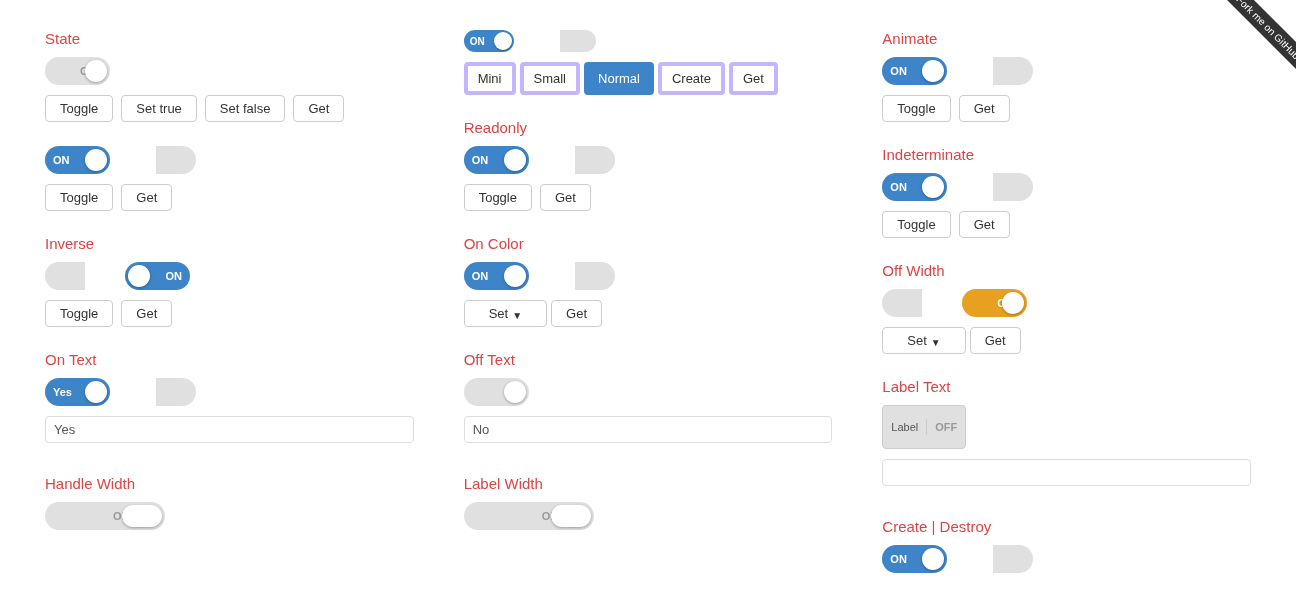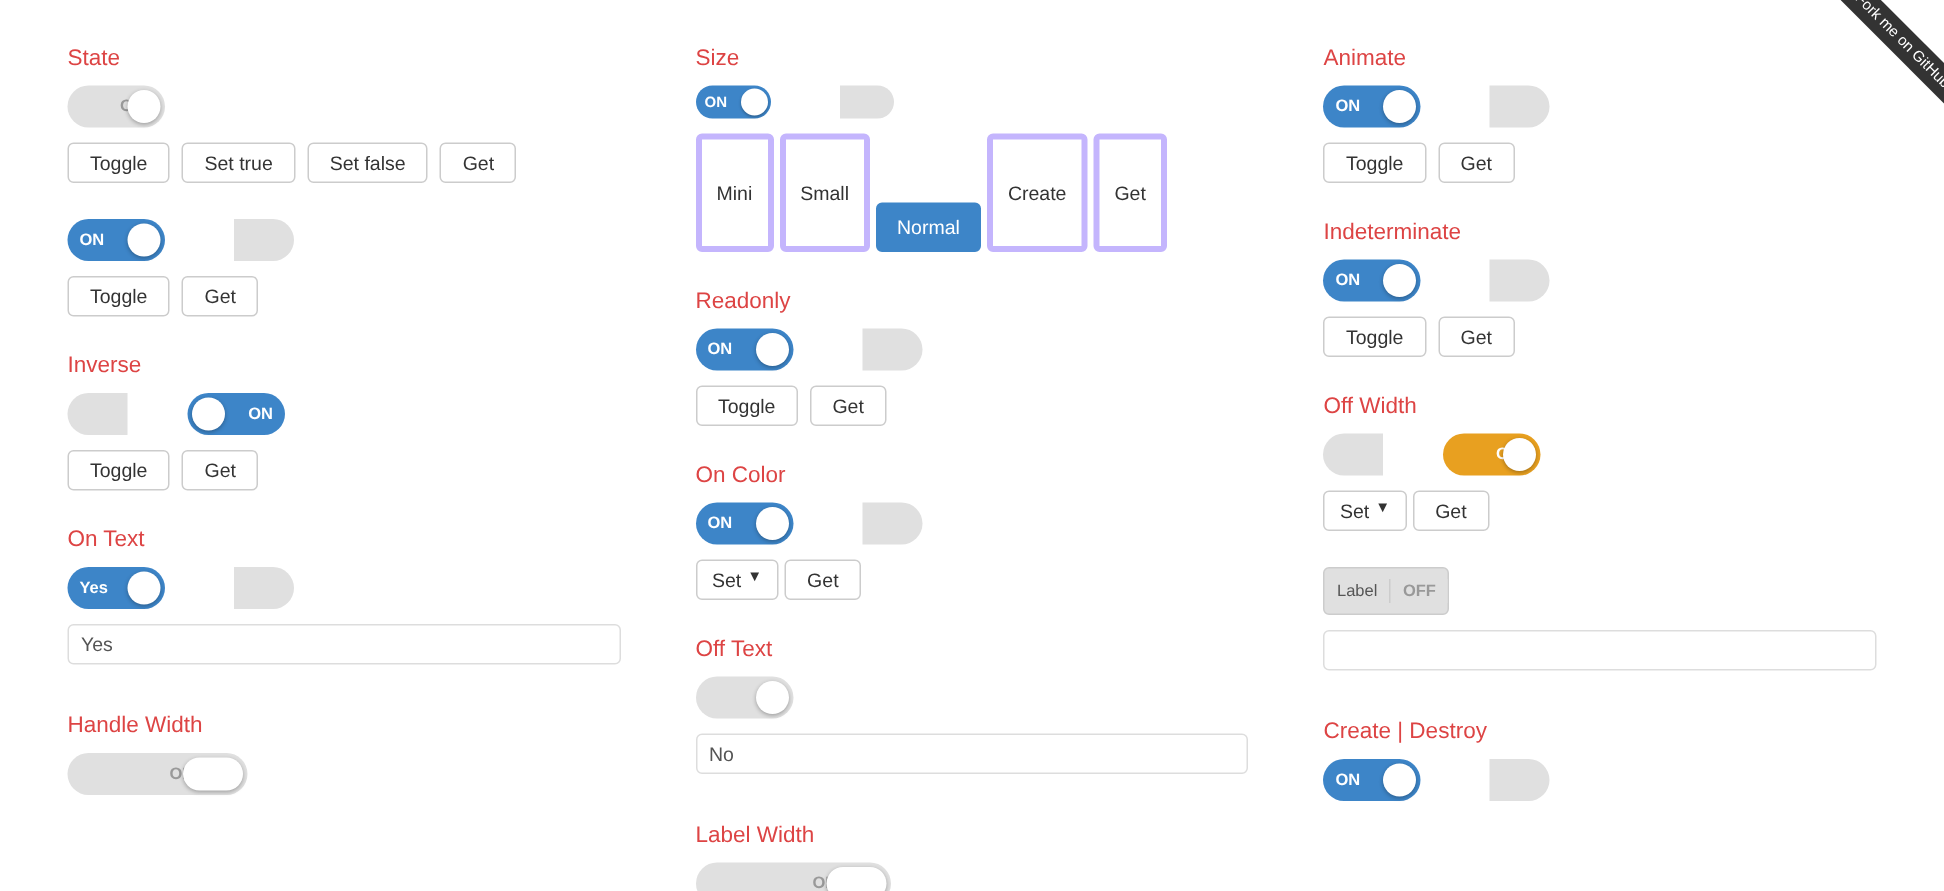--- a/index.html
+++ b/index.html
@@ -248,21 +248,21 @@
       right: 3px;
       top: 3px;
       box-shadow: 0 1px 3px rgba(0,0,0,0.3);
     }
 
     
     .switch-label {
       display: inline-flex;
       align-items: center;
       border-radius: 4px;
-      height: 32px;
+      height: 44px;
       min-width: 80px;
       background: #e0e0e0;
       position: relative;
       cursor: pointer;
       margin-right: 6px;
       border: 1px solid #ccc;
     }
 
     .switch-label .label-text {
       font-size: 11px;
@@ -340,27 +340,26 @@
       background: #fff;
       cursor: pointer;
       font-size: 13px;
       color: #333;
     }
 
     .btn-size.active {
       background: #3d85c8;
       color: #fff;
       border-color: #3d85c8;
-      margin-top: 46px;
     }
 
     .btn-dropdown {
       display: inline-flex;
-      align-items: flex-start;
-      padding: 5px 10px;
+      align-items: flex-end;
+      padding: 5px 24px;
       border: 1px solid #ccc;
       border-radius: 4px;
       background: #fff;
       cursor: pointer;
       font-size: 13px;
       color: #333;
     }
 
     .btn-dropdown .caret {
       margin-left: 4px;
@@ -505,21 +504,20 @@
           <div class="handle"></div>
         </div>
       </div>
     </div>
 
   </div>
 
   <div class="col">
 
     <div class="section">
-      <div class="section-title">Size</div>
       <div class="toggle-container">
         <div class="switch-on-mini">
           <span class="on-text">ON</span>
           <div class="handle"></div>
         </div>
         <div style="width:36px;height:22px;background:#e0e0e0;border-radius:0 20px 20px 0;display:inline-block;"></div>
       </div>
       <div class="btn-group">
         <button class="btn-size">Mini</button>
         <button class="btn-size">Small</button>
@@ -623,20 +621,21 @@
           <div class="handle"></div>
         </div>
       </div>
       <div class="btn-group">
         <button class="btn-dropdown">Set <span class="caret">▼</span></button>
         <button class="btn">Get</button>
       </div>
     </div>
 
     <div class="section">
+      <div class="section-title">Label Text</div>
       <div class="toggle-container">
         <div class="switch-label">
           <span class="label-text">Label</span>
           <span class="off-badge">OFF</span>
         </div>
       </div>
       <input class="text-input-full" type="text" placeholder="" style="">
     </div>
 
     <div class="section">

